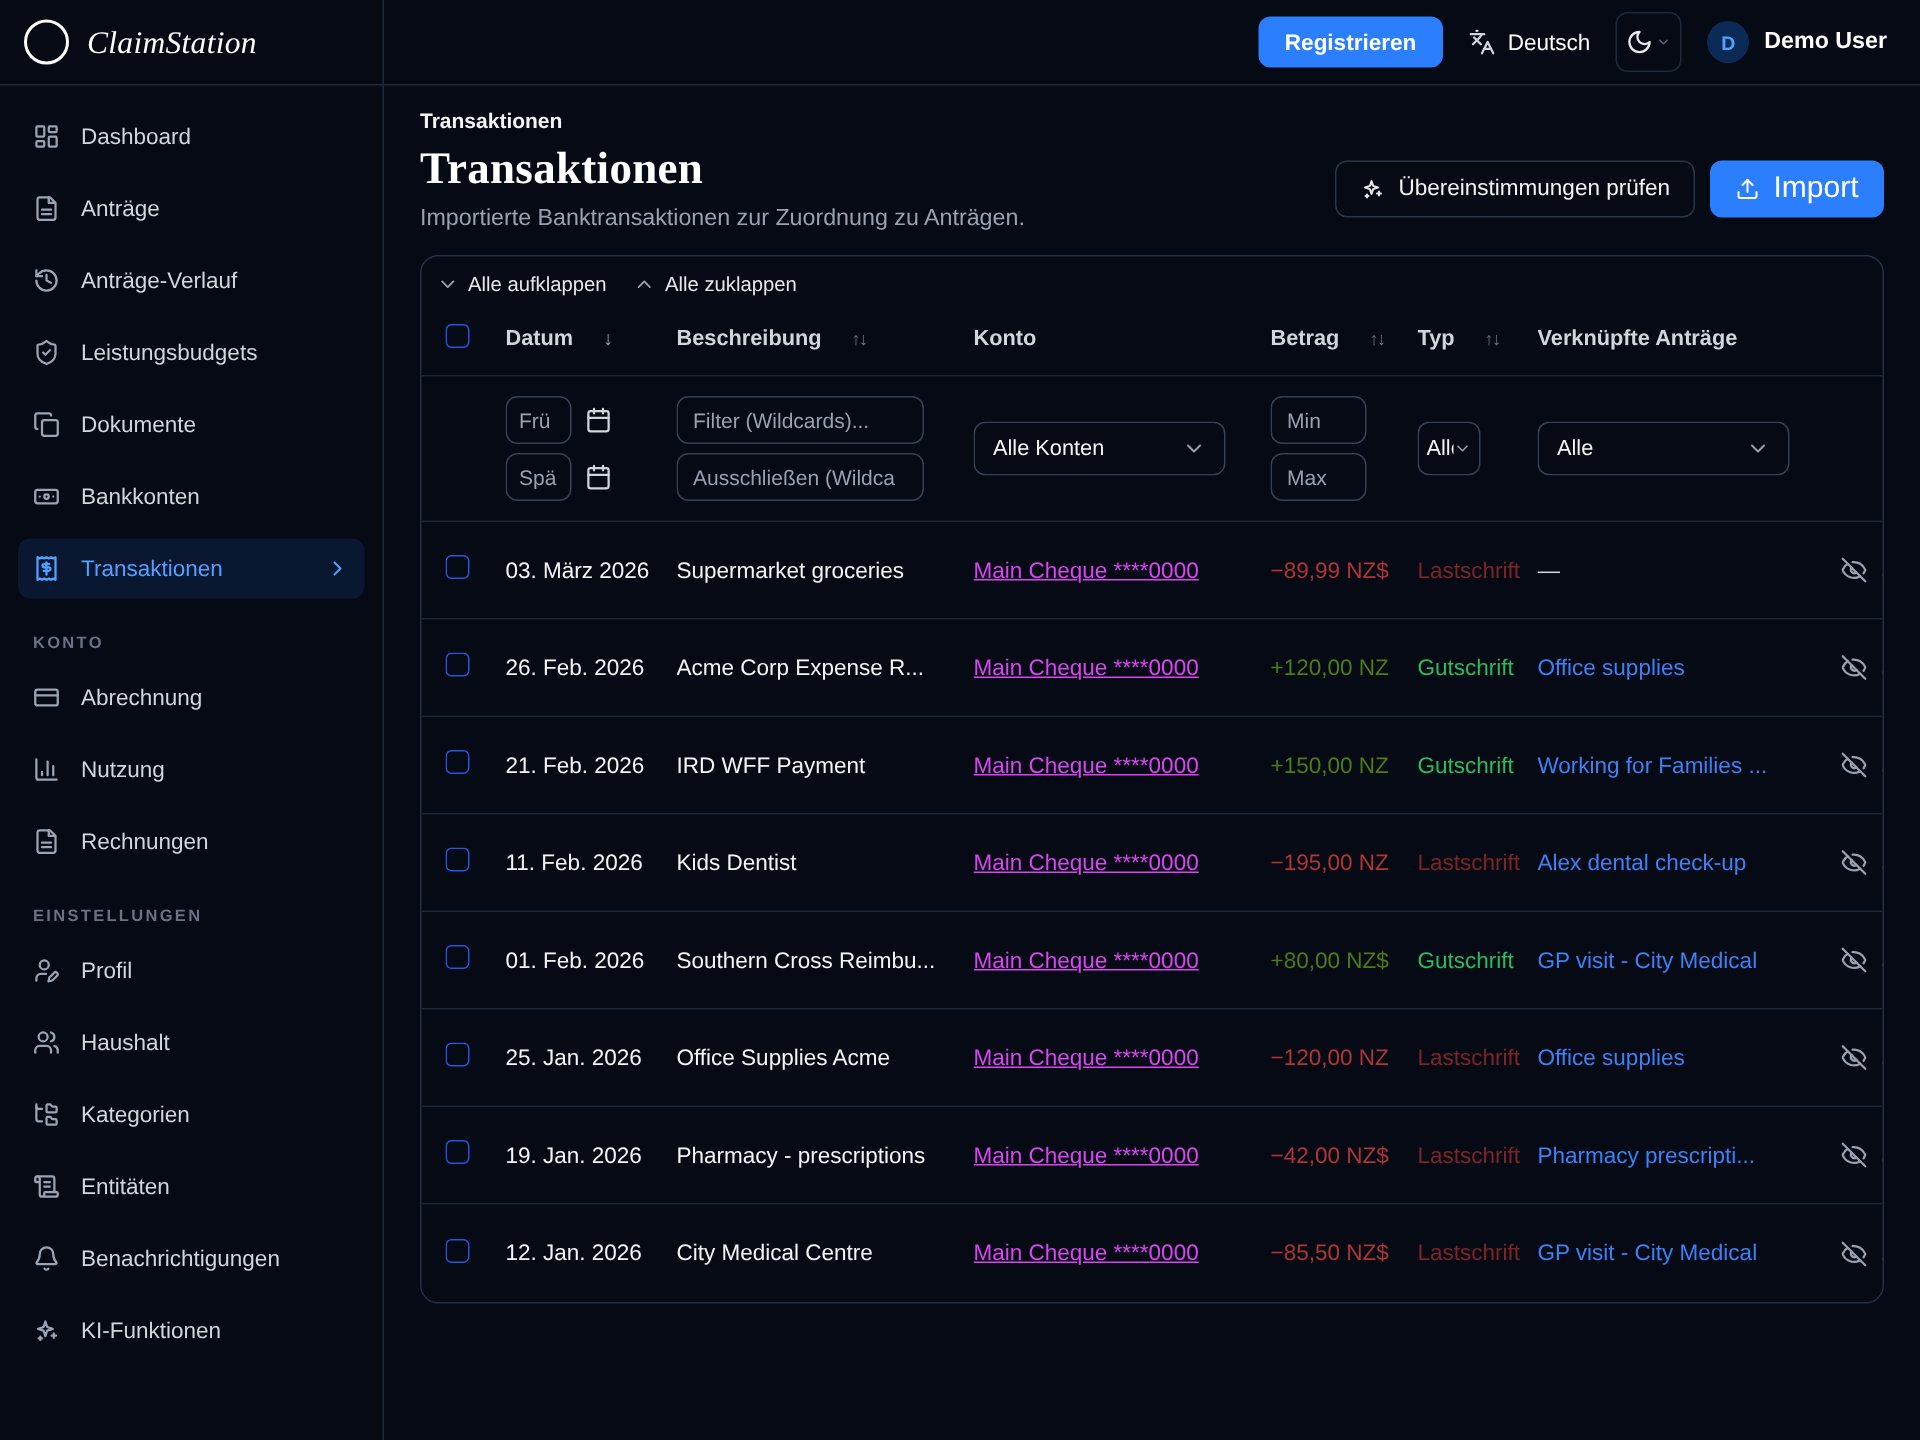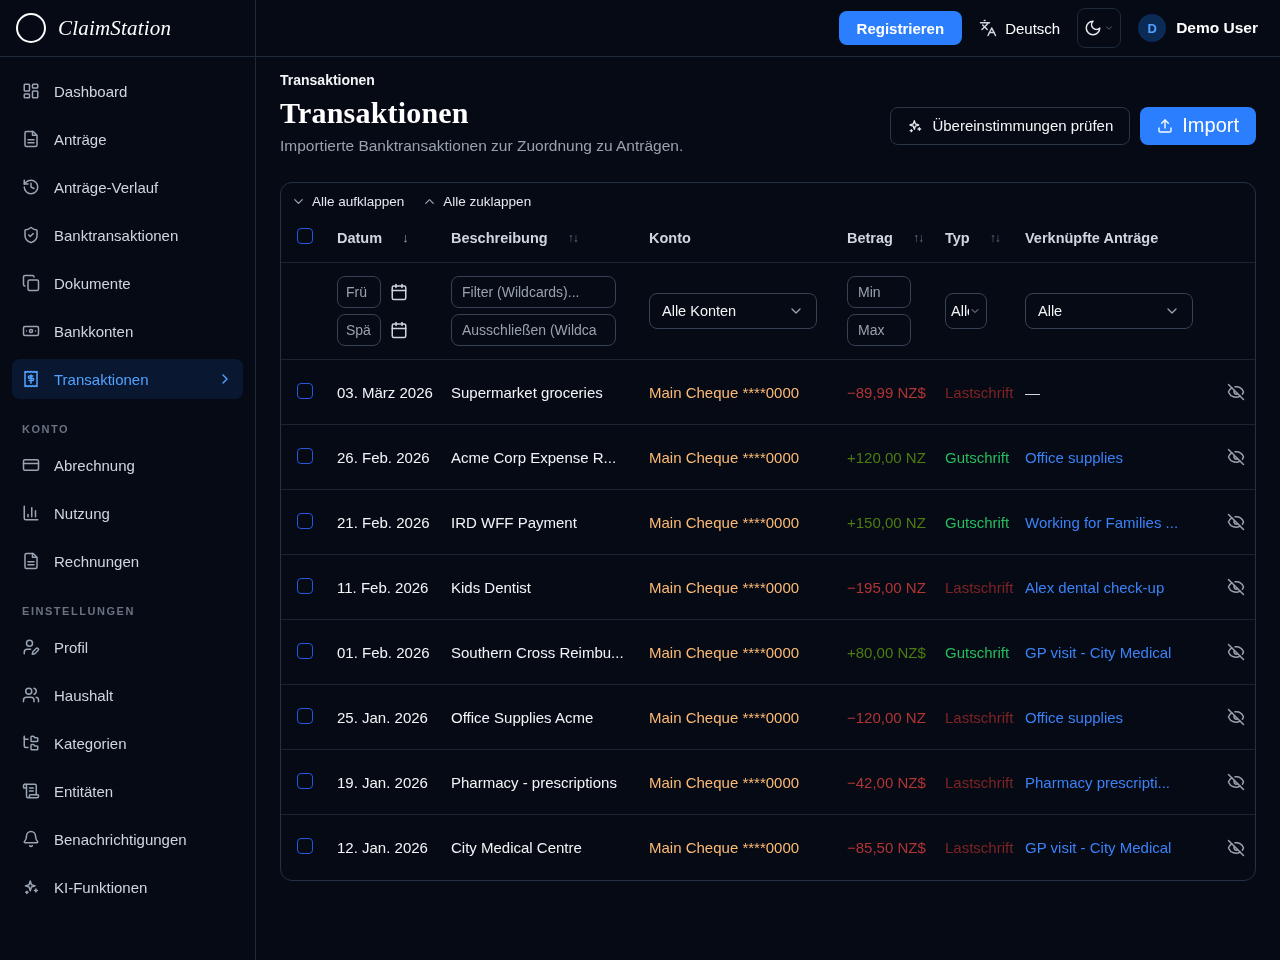--- a/index.html
+++ b/index.html
@@ -38,21 +38,21 @@
   .breadcrumb { font-size:14px; font-weight:600; color:#f3f4f6; }
   .title-row { display:flex; justify-content:space-between; align-items:center; margin-top:8px; }
   .page-title { font-family:"Liberation Serif", serif; font-size:30px; font-weight:600; color:#ffffff; letter-spacing:.2px; }
   .subtitle { color:#99a1af; font-size:15.5px; margin-top:7px; }
   .actions { display:flex; gap:10px; align-items:center; }
   .btn-outline { height:38px; padding:0 16px; border:1px solid #2a3646; border-radius:8px; background:transparent; color:#f3f4f6; font-size:15px; font-family:inherit; display:flex; align-items:center; gap:9px; cursor:pointer; }
   .btn-outline .ic { color:#e5e7eb; }
   .btn-import { height:38px; padding:0 17px; font-size:20px; font-weight:500; display:flex; align-items:center; gap:9px; }
 
   
-  .panel { margin-top:27px; border:1px solid #253043; border-radius:12px; overflow:hidden; padding-top:8px; }
+  .panel { margin-top:15px; border:1px solid #253043; border-radius:12px; overflow:hidden; padding-top:8px; }
   .tools { display:flex; gap:18px; padding:3px 10px 0; font-size:13.5px; color:#e5e7eb; }
   .tool { display:flex; align-items:center; gap:6px; cursor:pointer; }
   .tool .ic { color:#99a1af; }
 
   .tgrid { display:grid; grid-template-columns:40px 114px 198px 198px 98px 80px 200px 70px; align-items:center; padding-left:16px; }
   .thead { height:50px; color:#d1d5dc; font-weight:600; font-size:14.5px; border-bottom:1px solid #1a2433; margin-top:4px; }
   .th { display:flex; align-items:center; gap:20px; overflow:hidden; white-space:nowrap; padding-right:8px; }
   .sort-one { color:#99a1af; font-size:13px; }
   .sort-both { color:#6a7282; font-size:12px; letter-spacing:-1px; }
 
@@ -68,21 +68,21 @@
   .select { border:1px solid #364153; border-radius:8px; height:36px; display:flex; align-items:center; justify-content:space-between; padding:0 12px; color:#f3f4f6; font-size:14.5px; cursor:pointer; }
   .select .sel-ch { color:#99a1af; display:flex; flex:none; }
   .w168 { width:168px; }
   .w42 { width:42px; padding:0 5px; overflow:hidden; white-space:nowrap; }
   .w42 span:first-child { overflow:hidden; }
 
   .trow { height:65px; border-bottom:1px solid #1a2433; font-size:15px; }
   .trow:last-child { border-bottom:none; }
   .cell { overflow:hidden; white-space:nowrap; padding-right:10px; }
   .c-date, .c-desc { color:#f3f4f6; }
-  .c-acct { color:#fdba74; }
+  .c-acct { color:#d946ef;text-decoration:underline; }
   .c-amt.debit { color:#b23434; }
   .c-amt.credit { color:#4d7c0f; }
   .c-type.debit { color:#7f2424; }
   .c-type.credit { color:#27bd5e; }
   .link { color:#3b82f6; cursor:pointer; }
   .dash { color:#d1d5dc; }
   .c-actions { display:flex; gap:5px; color:#99a1af; padding-right:0; }
   .act { display:flex; padding:2px; cursor:pointer; }
 
   .cb { width:16px; height:16px; border:1px solid #2457e0; border-radius:4px; display:inline-block; background:transparent; cursor:pointer; }
@@ -120,21 +120,21 @@
           <path d="M3 3v5h5"></path>
           <path d="M12 7v5l4 2"></path>
         </svg>
         <span class="nav-label">Anträge-Verlauf</span>
       </div>
       <div class="nav-item">
         <svg class="ic" width="18" height="18" viewBox="0 0 24 24" fill="none" stroke="currentColor" stroke-width="2" stroke-linecap="round" stroke-linejoin="round">
           <path d="M20 13c0 5-3.5 7.5-7.66 8.95a1 1 0 0 1-.67-.01C7.5 20.5 4 18 4 13V6a1 1 0 0 1 1-1c2 0 4.5-1.2 6.24-2.72a1 1 0 0 1 1.52 0C14.5 3.8 17 5 19 5a1 1 0 0 1 1 1z"></path>
           <path d="m9 12 2 2 4-4"></path>
         </svg>
-        <span class="nav-label">Banktransaktionen</span>
+        <span class="nav-label">Leistungsbudgets</span>
       </div>
       <div class="nav-item">
         <svg class="ic" width="18" height="18" viewBox="0 0 24 24" fill="none" stroke="currentColor" stroke-width="2" stroke-linecap="round" stroke-linejoin="round">
           <rect x="8" y="8" width="14" height="14" rx="2"></rect>
           <path d="M4 16c-1.1 0-2-.9-2-2V4c0-1.1.9-2 2-2h10c1.1 0 2 .9 2 2"></path>
         </svg>
         <span class="nav-label">Dokumente</span>
       </div>
       <div class="nav-item">
         <svg class="ic" width="18" height="18" viewBox="0 0 24 24" fill="none" stroke="currentColor" stroke-width="2" stroke-linecap="round" stroke-linejoin="round">

